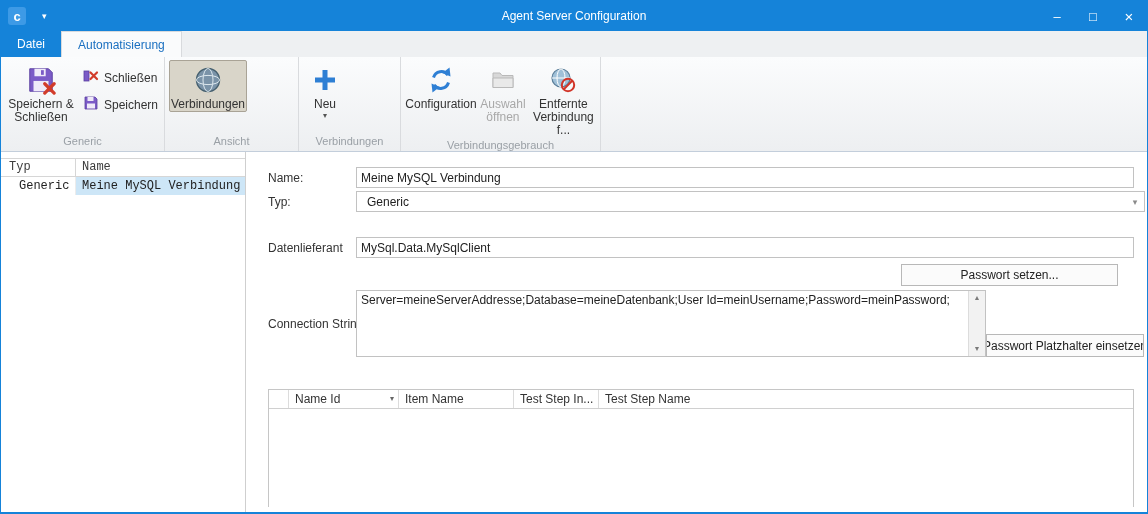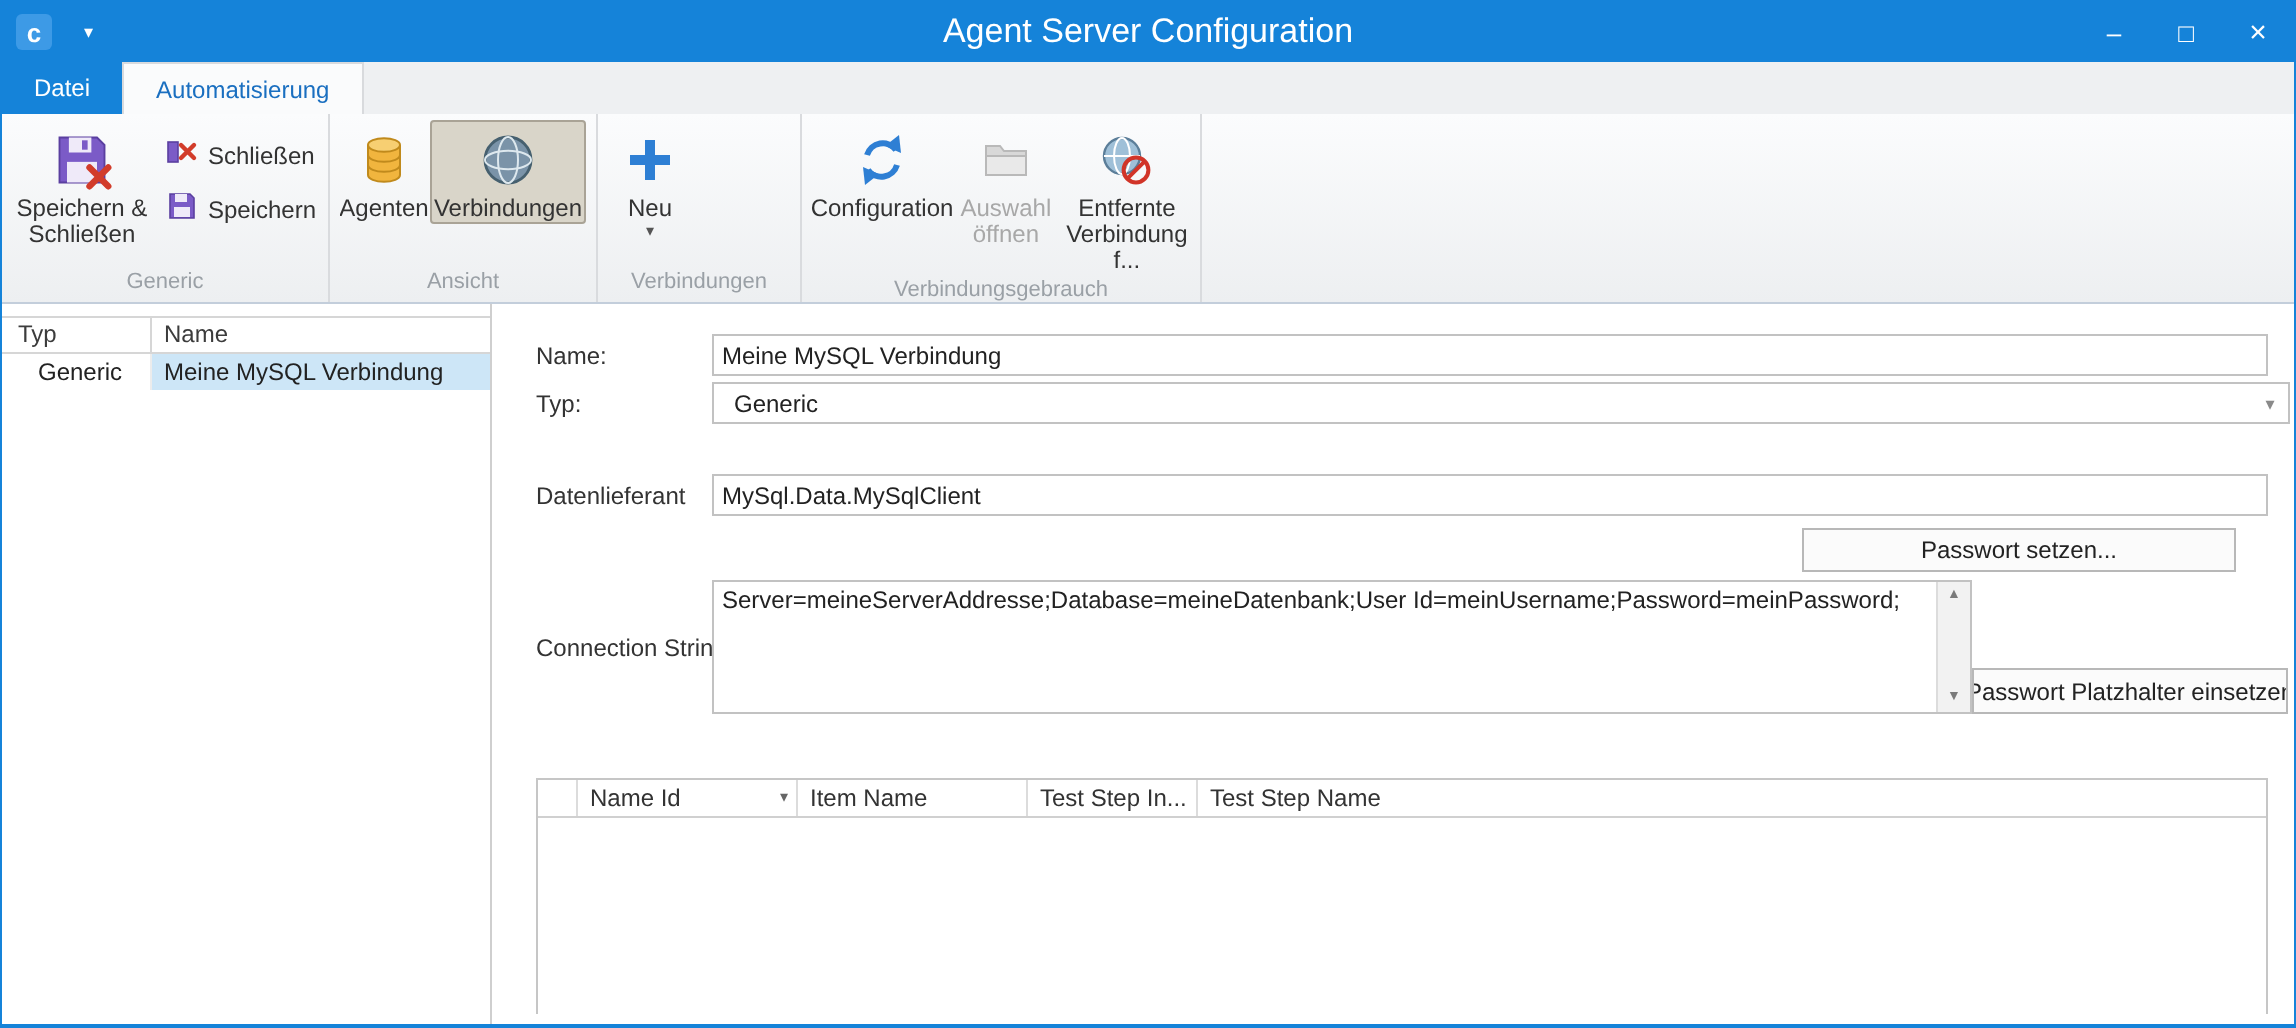--- a/index.html
+++ b/index.html
@@ -7,21 +7,21 @@
   body { font-family:"Liberation Sans", sans-serif; font-size:12px; color:#222; background:#fff; }
 
   .window { width:1148px; height:514px; border:1px solid #1583d9; border-bottom-width:2px;
             position:relative; background:#fff; overflow:hidden; }
 
   
   .titlebar { height:30px; background:#1583d9; display:flex; align-items:center; color:#fff; position:relative; }
   .app-icon { width:18px; height:18px; margin-left:7px; background:#3d9ae6; color:#fff; border-radius:3px;
               font-weight:bold; font-size:13px; display:flex; align-items:center; justify-content:center; z-index:2; }
   .qat-chevron { margin-left:16px; font-size:9px; color:#fff; z-index:2; }
-  .wtitle { position:absolute; left:0; right:0; text-align:center; font-size:17px; color:#fff; }
+  .wtitle { position:absolute; left:0; right:0; text-align:center; font-size:12px; color:#fff; }
   .win-controls { margin-left:auto; display:flex; height:100%; z-index:2; }
   .win-btn { width:36px; height:100%; display:flex; align-items:center; justify-content:center; font-size:13px; cursor:default; }
   .win-btn.close { font-size:15px; }
 
   
   .tabs { height:26px; display:flex; background:#eef0f2; }
   .tab { padding:0 16px; display:flex; align-items:center; font-size:12px; cursor:default; }
   .tab-file { background:#1583d9; color:#fff; }
   .tab-active { background:#fafbfc; color:#1a6fc0; border:1px solid #d8dadd; border-bottom:none; }
 
@@ -45,21 +45,21 @@
   .w-neu { width:44px; } .w-loeschen { width:52px; }
   .w-aktual { width:72px; } .w-auswahl { width:54px; } .w-entf { width:72px; }
 
   .small-stack { display:flex; flex-direction:column; margin-left:2px; margin-top:7px; gap:6px; }
   .btn-small { display:flex; align-items:center; gap:5px; padding:1px 4px; color:#333; cursor:default; }
 
   
   .content { position:absolute; top:151px; left:0; right:0; bottom:0; background:#fff; }
 
   .left-panel { position:absolute; top:0; left:0; width:245px; bottom:0; border-right:1px solid #cfcfcf;
-                background:#fff; padding-top:6px; }
+                background:#fff; padding-top:6px;font-family:Liberation Mono, monospace; }
   .lp-header { display:flex; height:19px; border-top:1px solid #d6d6d6; border-bottom:1px solid #d6d6d6;
                color:#3c3c3c; line-height:17px; }
   .lp-h-typ { width:75px; padding-left:8px; border-right:1px solid #d6d6d6; }
   .lp-h-name { flex:1; padding-left:6px; }
   .lp-row { display:flex; height:18px; line-height:18px; cursor:default; }
   .lp-c-typ { width:75px; padding-left:18px; border-right:1px solid #ececec; }
   .lp-c-name { flex:1; padding-left:6px; background:#cde6f7; }
 
   .formarea { position:absolute; top:0; left:246px; right:0; bottom:0; }
   .flabel { position:absolute; color:#333; white-space:nowrap; }
@@ -160,31 +160,20 @@
             </span>
             <span>Speichern</span>
           </div>
         </div>
       </div>
       <div class="group-label">Generic</div>
     </div>
 
     <div class="group g-ansicht">
       <div class="group-body">
-        <div class="btn-big w-agenten">
-          <span class="ic">
-            <svg width="30" height="30" viewBox="0 0 30 30">
-              <path d="M7 7.5 v15 c0 1.9 3.6 3.4 8 3.4 s8 -1.5 8 -3.4 v-15" fill="#f1b53e" stroke="#c08a1c" stroke-width="1"></path>
-              <path d="M7 12.5 c0 1.9 3.6 3.4 8 3.4 s8 -1.5 8 -3.4" fill="none" stroke="#c08a1c" stroke-width="1"></path>
-              <path d="M7 17.5 c0 1.9 3.6 3.4 8 3.4 s8 -1.5 8 -3.4" fill="none" stroke="#c08a1c" stroke-width="1"></path>
-              <ellipse cx="15" cy="7.5" rx="8" ry="3.4" fill="#f7cf72" stroke="#c08a1c" stroke-width="1"></ellipse>
-            </svg>
-          </span>
-          <div class="lbl">Agenten</div>
-        </div>
         <div class="btn-big w-verbind selected">
           <span class="ic">
             <svg width="30" height="30" viewBox="0 0 30 30">
               <circle cx="15" cy="15" r="11.5" fill="#7a93a8" stroke="#46606f" stroke-width="1.4"></circle>
               <ellipse cx="15" cy="15" rx="5" ry="11.5" fill="none" stroke="#dde8ee" stroke-width="1"></ellipse>
               <ellipse cx="15" cy="15" rx="11.5" ry="4.6" fill="none" stroke="#dde8ee" stroke-width="1"></ellipse>
             </svg>
           </span>
           <div class="lbl">Verbindungen</div>
         </div>

